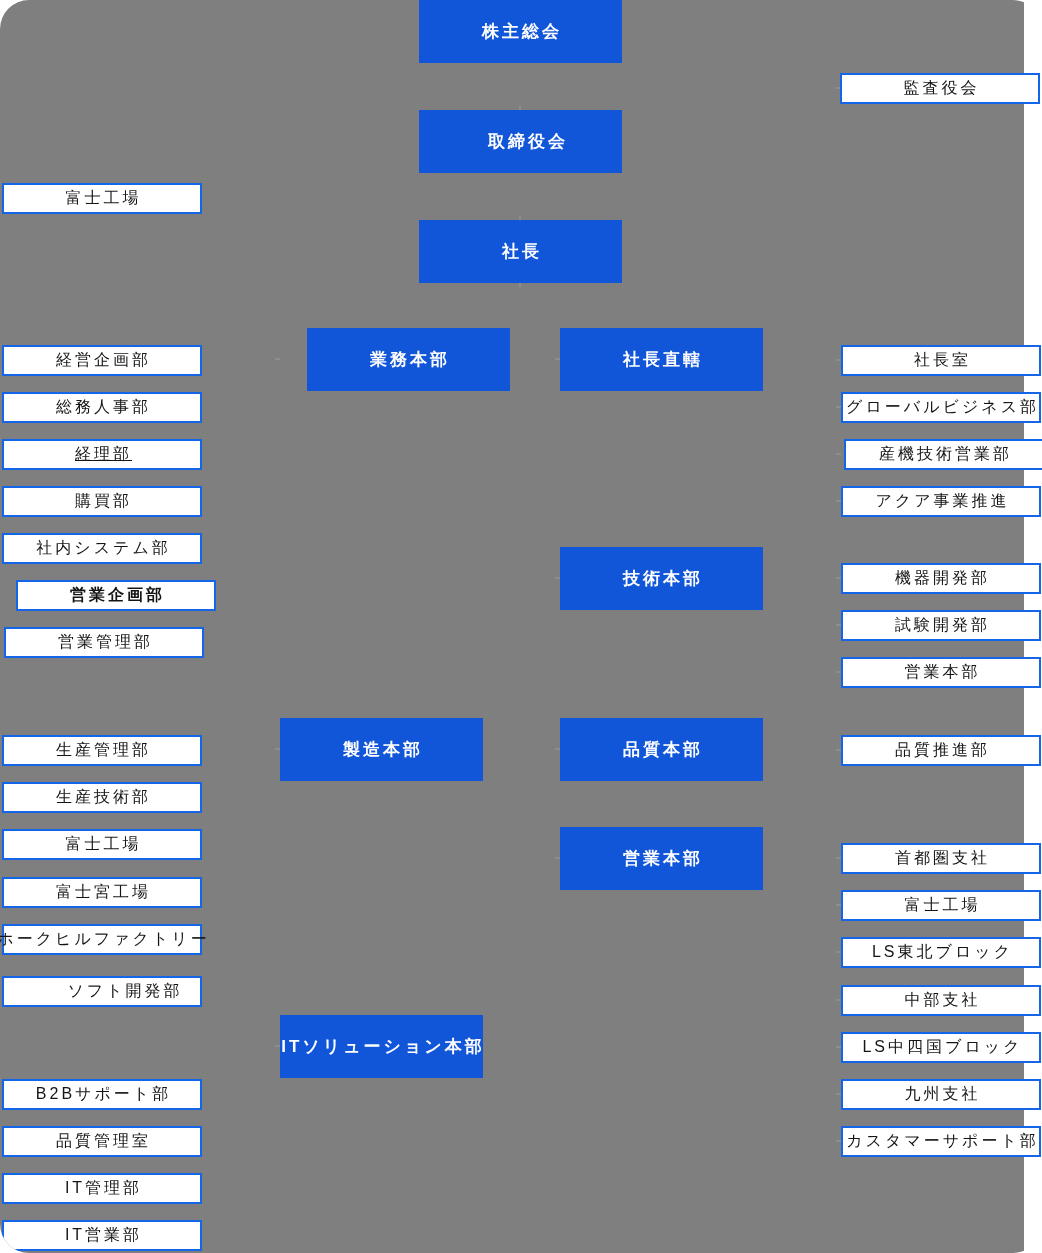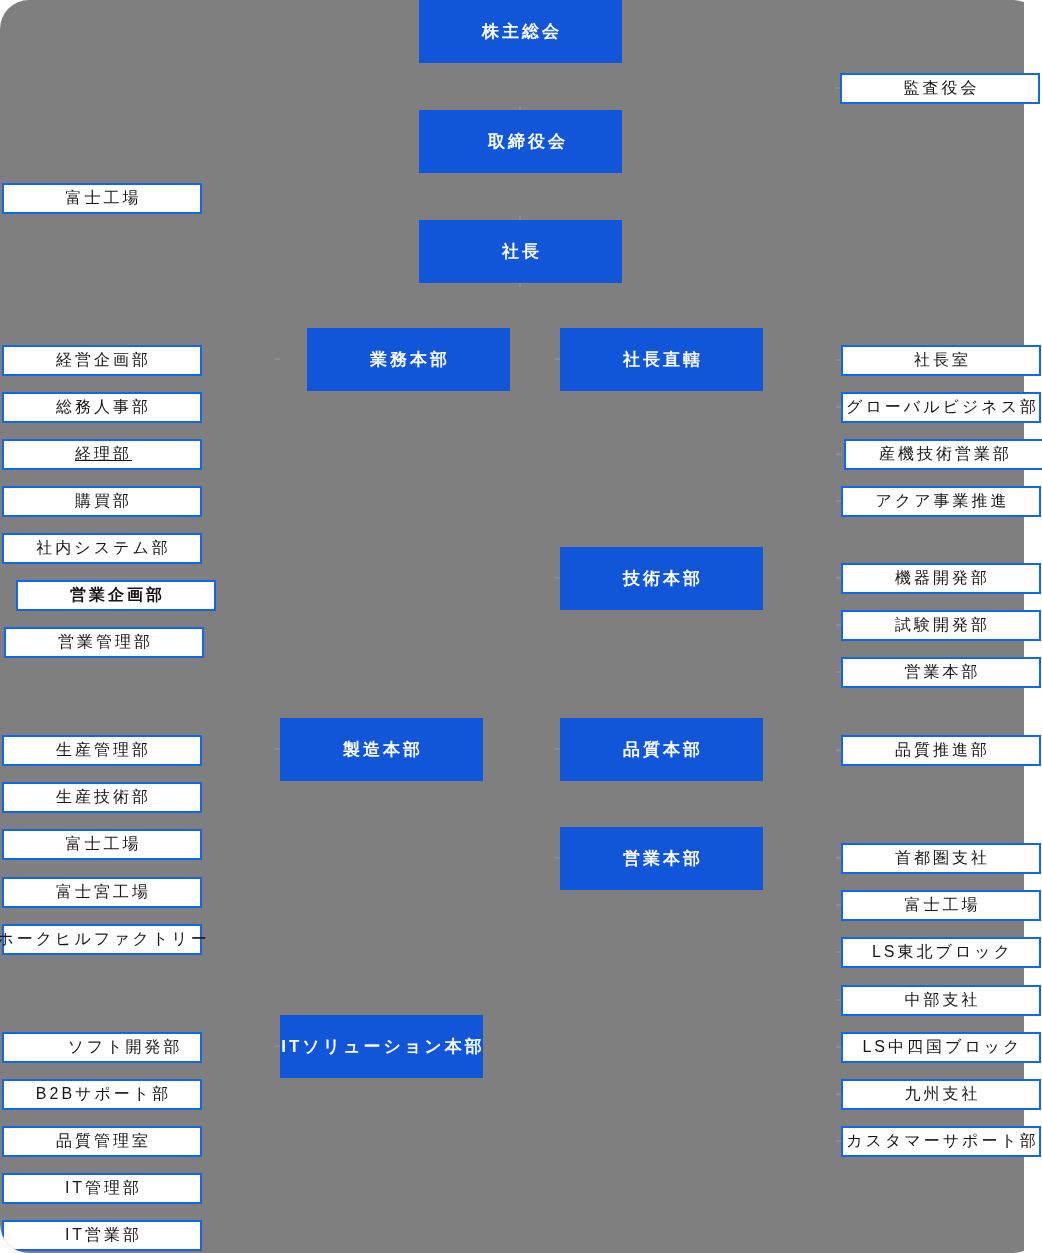--- a/index.html
+++ b/index.html
@@ -91,21 +91,21 @@
       <div class="node lv2" style="left: 2px; top: 439px; text-decoration: underline;">経理部</div>
       <div class="node lv2" style="left: 2px; top: 486px;">購買部</div>
       <div class="node lv2" style="left: 2px; top: 533px;">社内システム部</div>
       <div class="node lv2" style="left: 16px; top: 580px; font-weight: bold;">営業企画部</div>
       <div class="node lv2" style="left: 4px; top: 627px;">営業管理部</div>
       <div class="node lv2" style="left: 2px; top: 735px;">生産管理部</div>
       <div class="node lv2" style="left: 2px; top: 782px;">生産技術部</div>
       <div class="node lv2" style="left: 2px; top: 829px;">富士工場</div>
       <div class="node lv2" style="left: 2px; top: 877px;">富士宮工場</div>
       <div class="node lv2" style="left: 2px; top: 924px;">ホークヒルファクトリー</div>
-      <div class="node lv2" style="left: 2px; top: 1032px; padding-left: 43px;">ソフト開発部</div>
+      <div class="node lv2" style="left: 2px; top: 976px; padding-left: 43px;">ソフト開発部</div>
       <div class="node lv2" style="left: 2px; top: 1079px;">B2Bサポート部</div>
       <div class="node lv2" style="left: 2px; top: 1126px;">品質管理室</div>
       <div class="node lv2" style="left: 2px; top: 1173px;">IT管理部</div>
       <div class="node lv2" style="left: 2px; top: 1220px;">IT営業部</div>
       <div class="tick" style="left: 836px; top: 359px; width: 5px; height: 2px;"></div>
       <div class="node lv2" style="left: 841px; top: 345px;">社長室</div>
       <div class="tick" style="left: 836px; top: 406px; width: 5px; height: 2px;"></div>
       <div class="node lv2" style="left: 841px; top: 392px;">グローバルビジネス部</div>
       <div class="tick" style="left: 836px; top: 453px; width: 5px; height: 2px;"></div>
       <div class="node lv2" style="left: 844px; top: 439px;">産機技術営業部</div>

